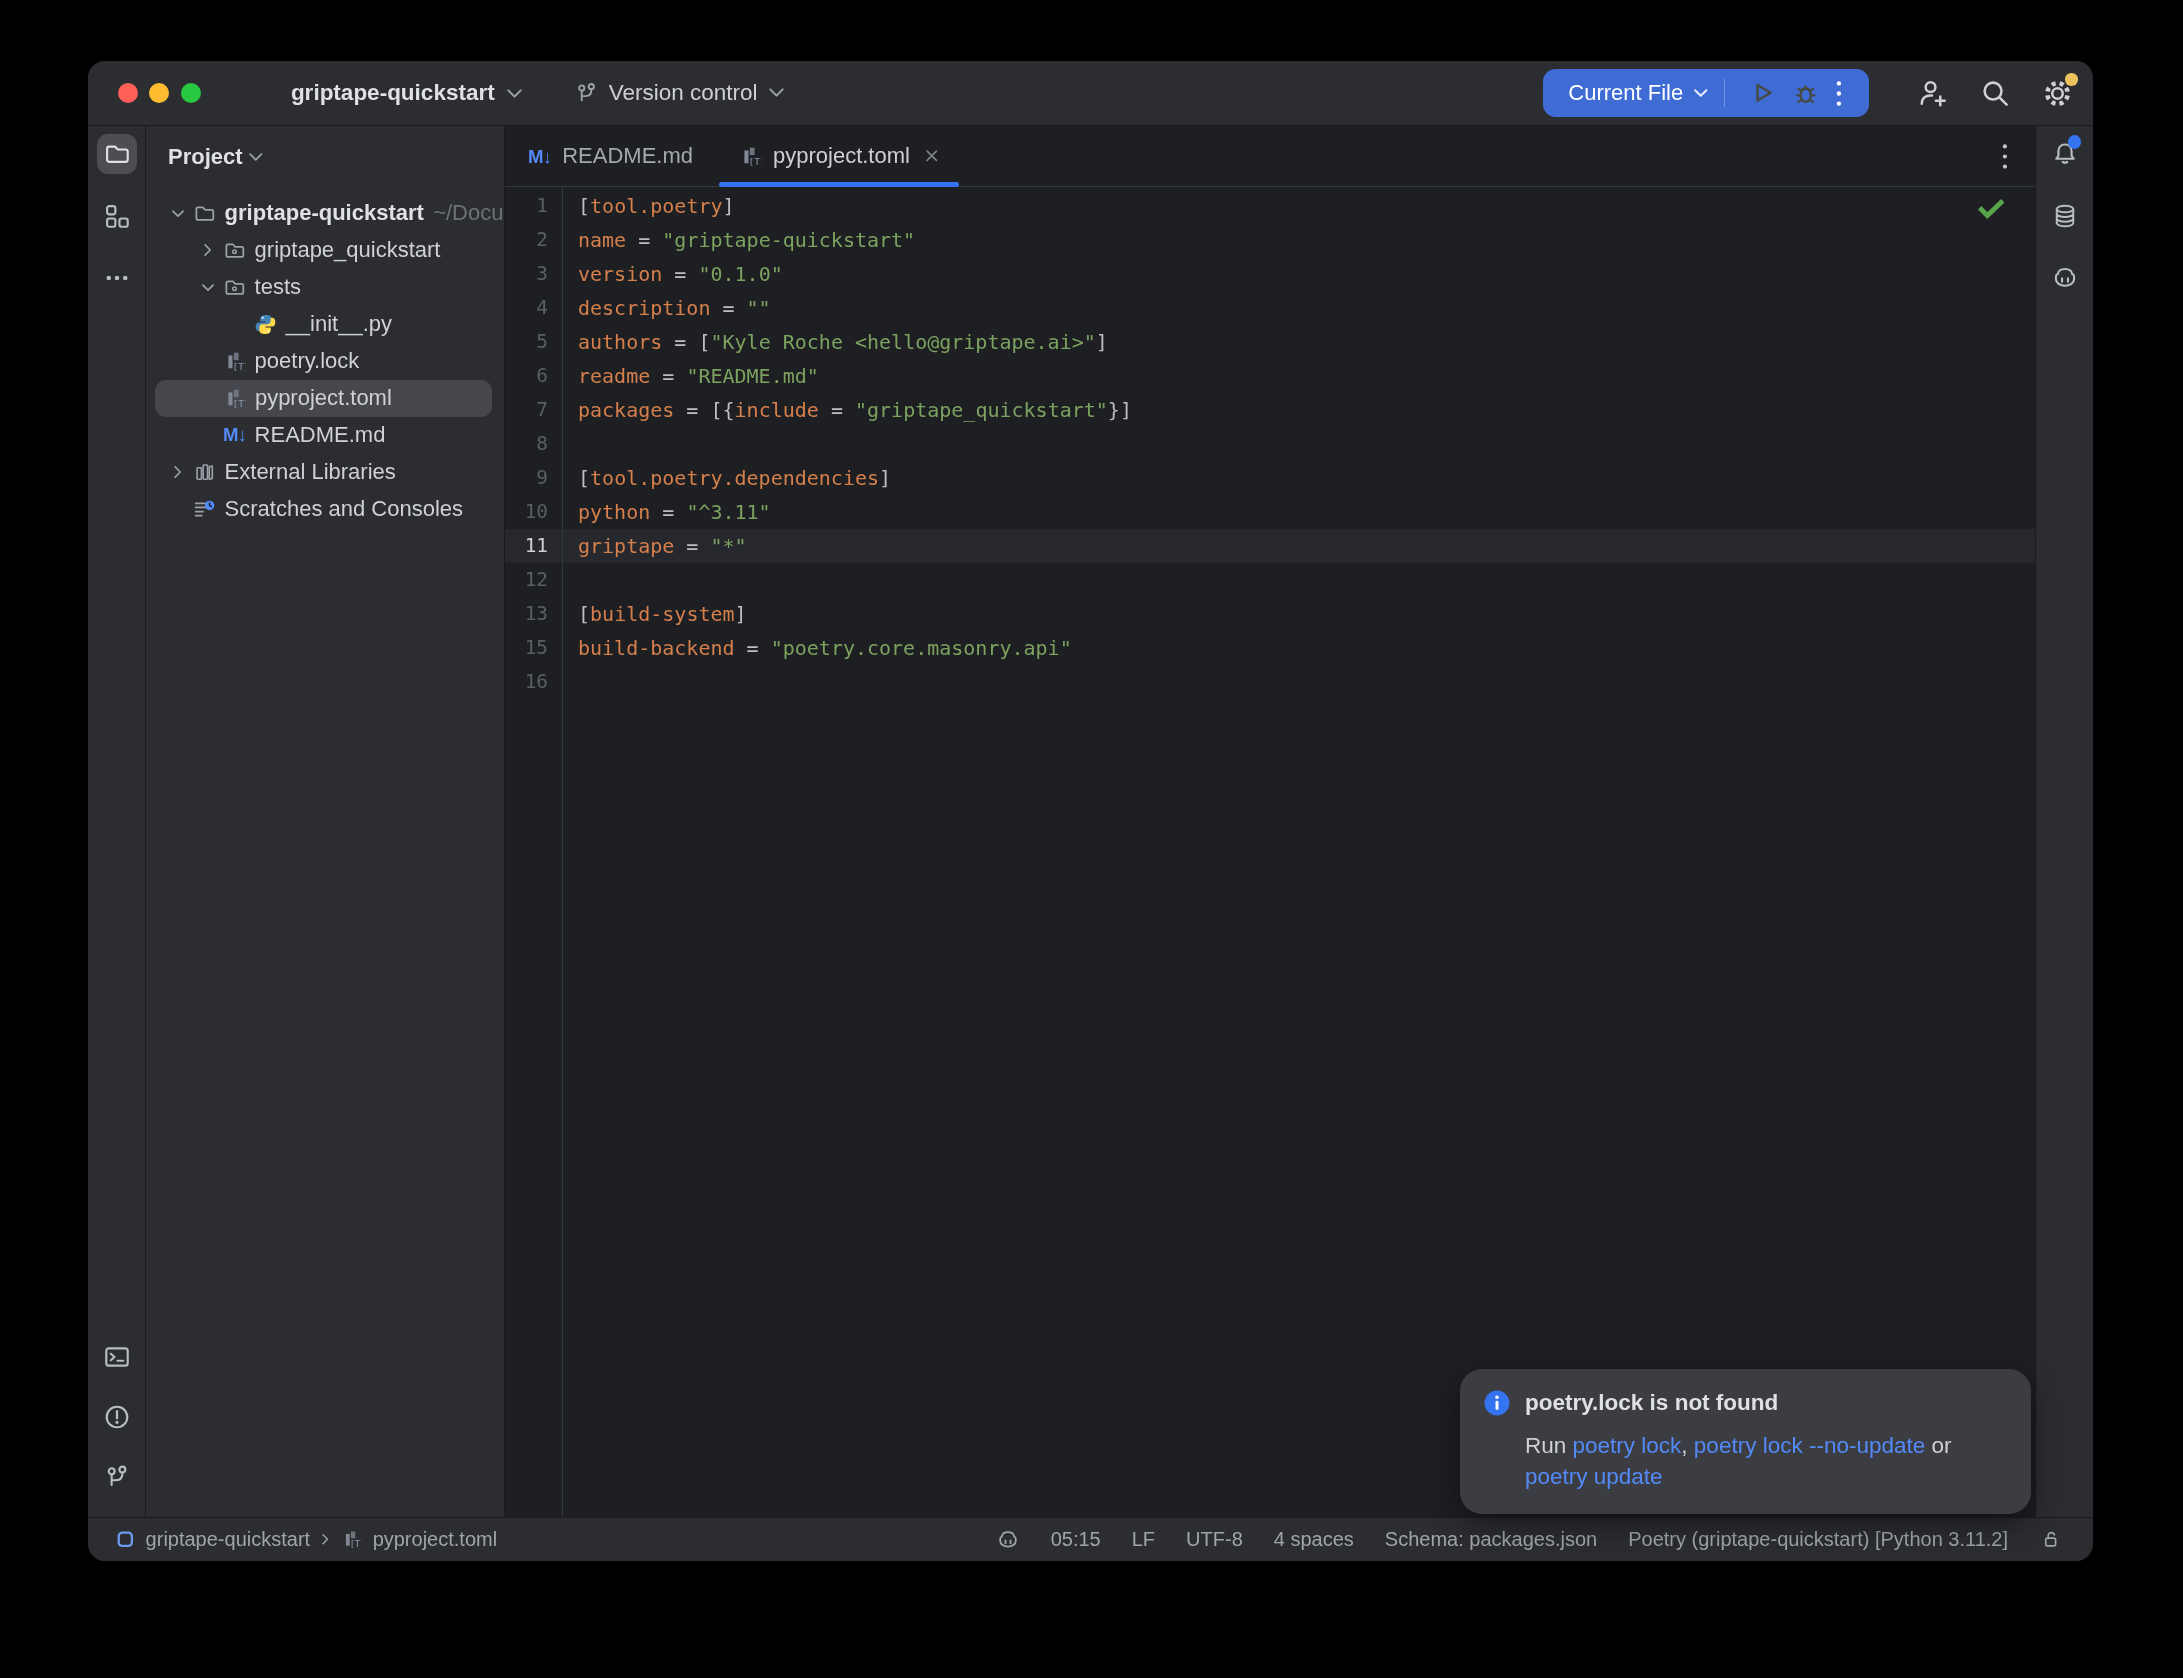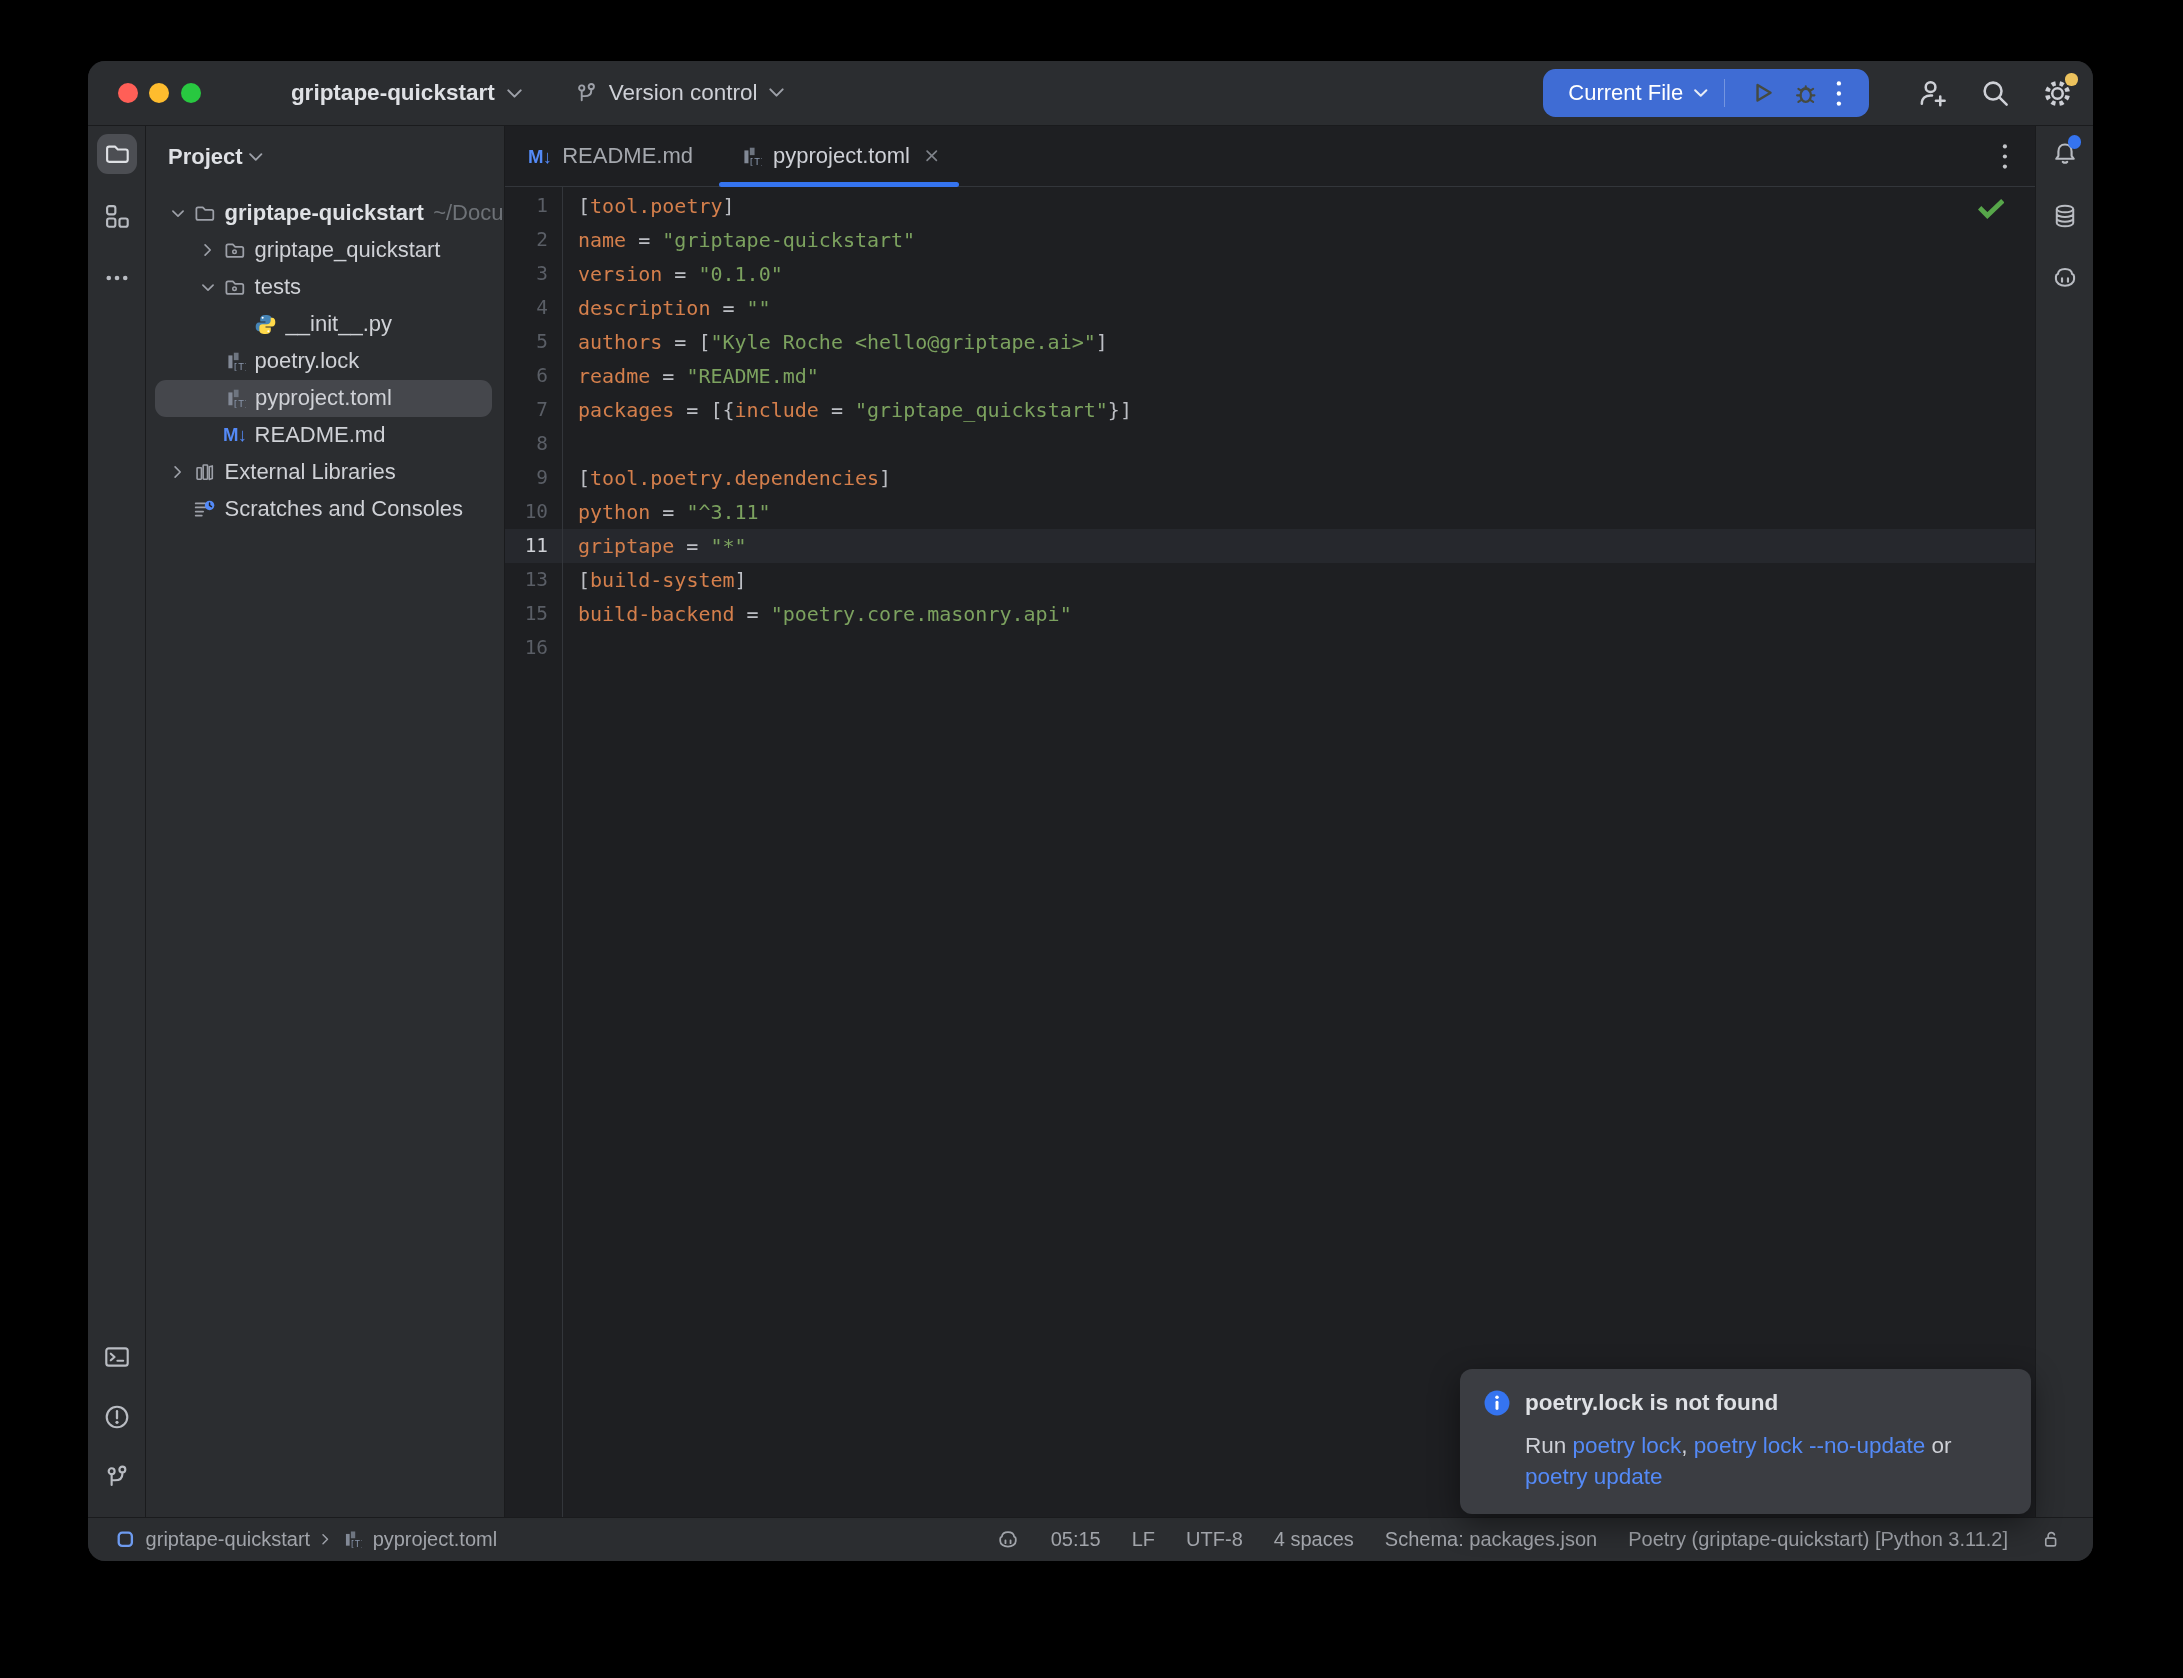--- a/index.html
+++ b/index.html
@@ -93,21 +93,21 @@
   .statusbar { height:44px; flex:none; background:#2B2D30; border-top:0.8px solid #1A1B1D;
     display:flex; align-items:center; padding:0 31px 0 28px;
     color:#A1A4AA; font-size:20px; }
   .crumbs { display:flex; align-items:center; gap:11px; }
   .sb-spacer { flex:1; }
   .sb-right { display:flex; align-items:center; gap:31px; }
   .sb-item { white-space:nowrap; }
 
   
   .notification { position:absolute; right:62px; bottom:47px; width:571px;
-    background:#3B3D42; border-radius:12px; padding:20px 23px 22px;
+    background:#3B3D42; border-radius:22px; padding:20px 23px 22px;
     box-shadow:0 9.3px 31px rgba(0,0,0,.45); }
   .notif-head { display:flex; align-items:center; gap:14px; }
   .notif-title { color:#DFE1E5; font-size:22.5px; font-weight:700; }
   .notif-body { margin:13px 0 0 42px; font-size:22.5px; color:#CED0D6; line-height:31px; }
   .link { color:#548AF7; }
 
   svg { display:block; }
 </style>
 </head>
 <body>
@@ -444,20 +444,24 @@
               <span class="ln">9</span>
               <span class="lt"><span class="tok-p">[</span><span class="tok-k">tool.poetry.dependencies</span><span class="tok-p">]</span></span>
             </div>
             <div class="code-line">
               <span class="ln">10</span>
               <span class="lt"><span class="tok-k">python</span><span class="tok-p"> = </span><span class="tok-s">"^3.11"</span></span>
             </div>
             <div class="code-line active">
               <span class="ln">11</span>
               <span class="lt"><span class="tok-k">griptape</span><span class="tok-p"> = </span><span class="tok-s">"*"</span></span>
+            </div>
+            <div class="code-line">
+              <span class="ln">12</span>
+              <span class="lt"></span>
             </div>
             <div class="code-line">
               <span class="ln">13</span>
               <span class="lt"><span class="tok-p">[</span><span class="tok-k">build-system</span><span class="tok-p">]</span></span>
             </div>
             <div class="code-line">
               <span class="ln">15</span>
               <span class="lt"><span class="tok-k">build-backend</span><span class="tok-p"> = </span><span class="tok-s">"poetry.core.masonry.api"</span></span>
             </div>
             <div class="code-line">

